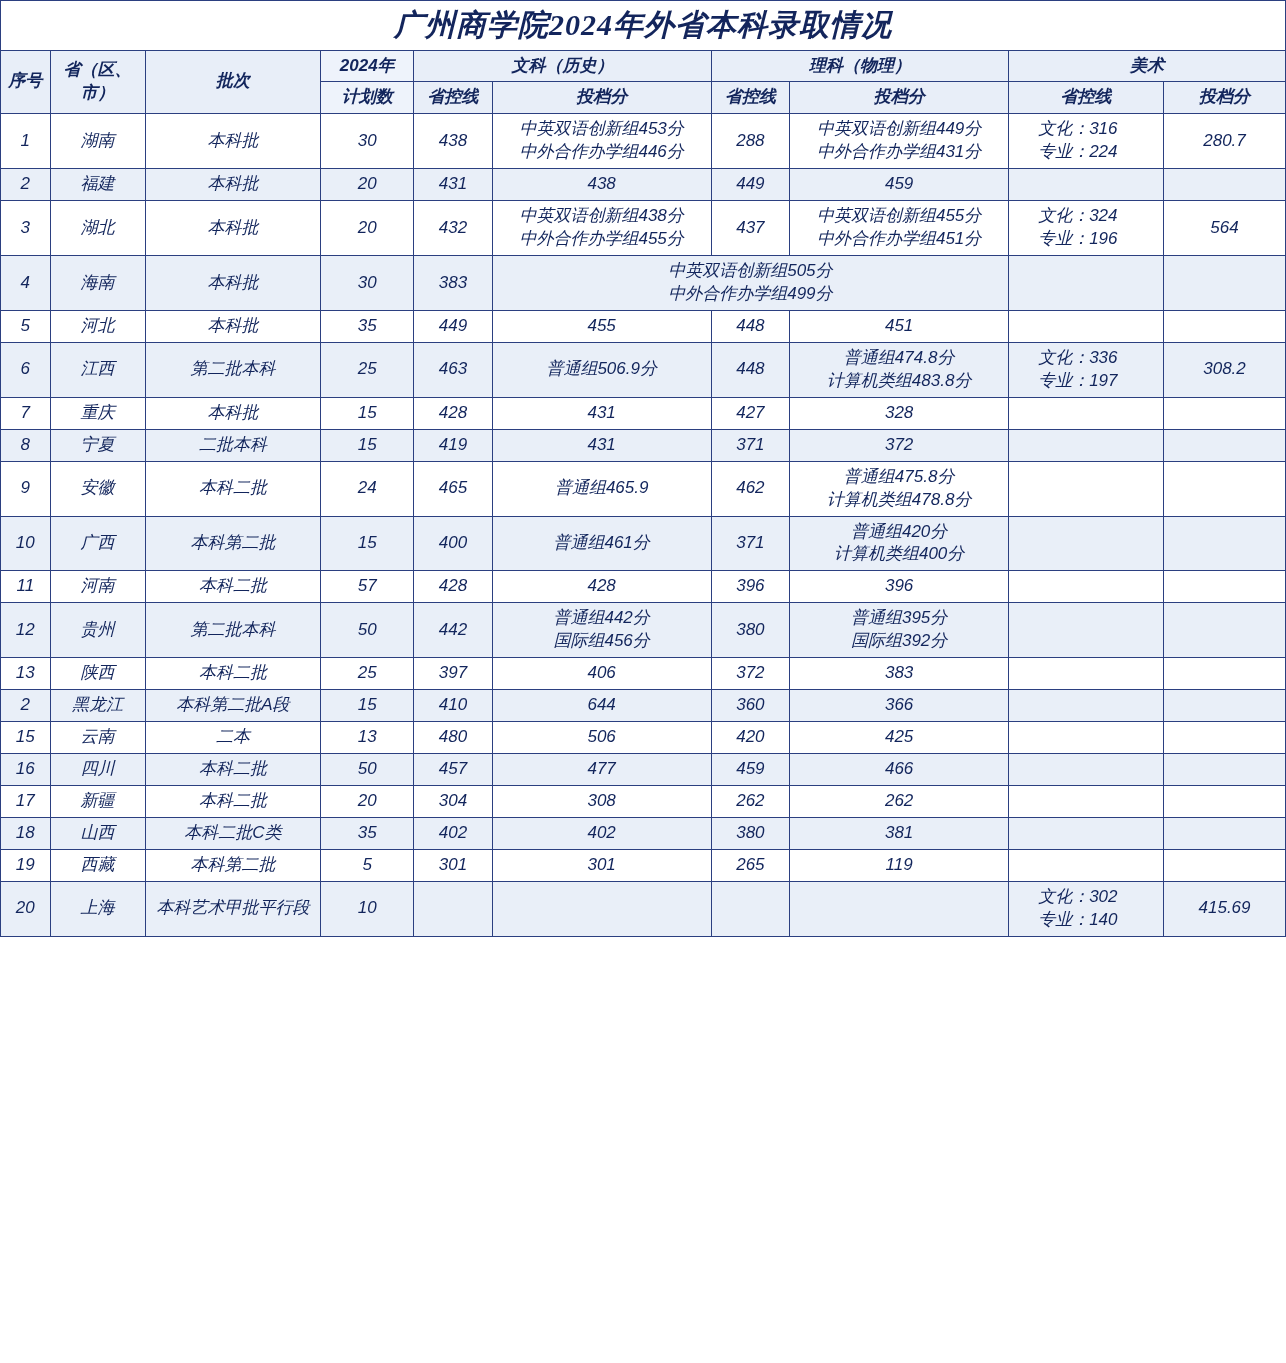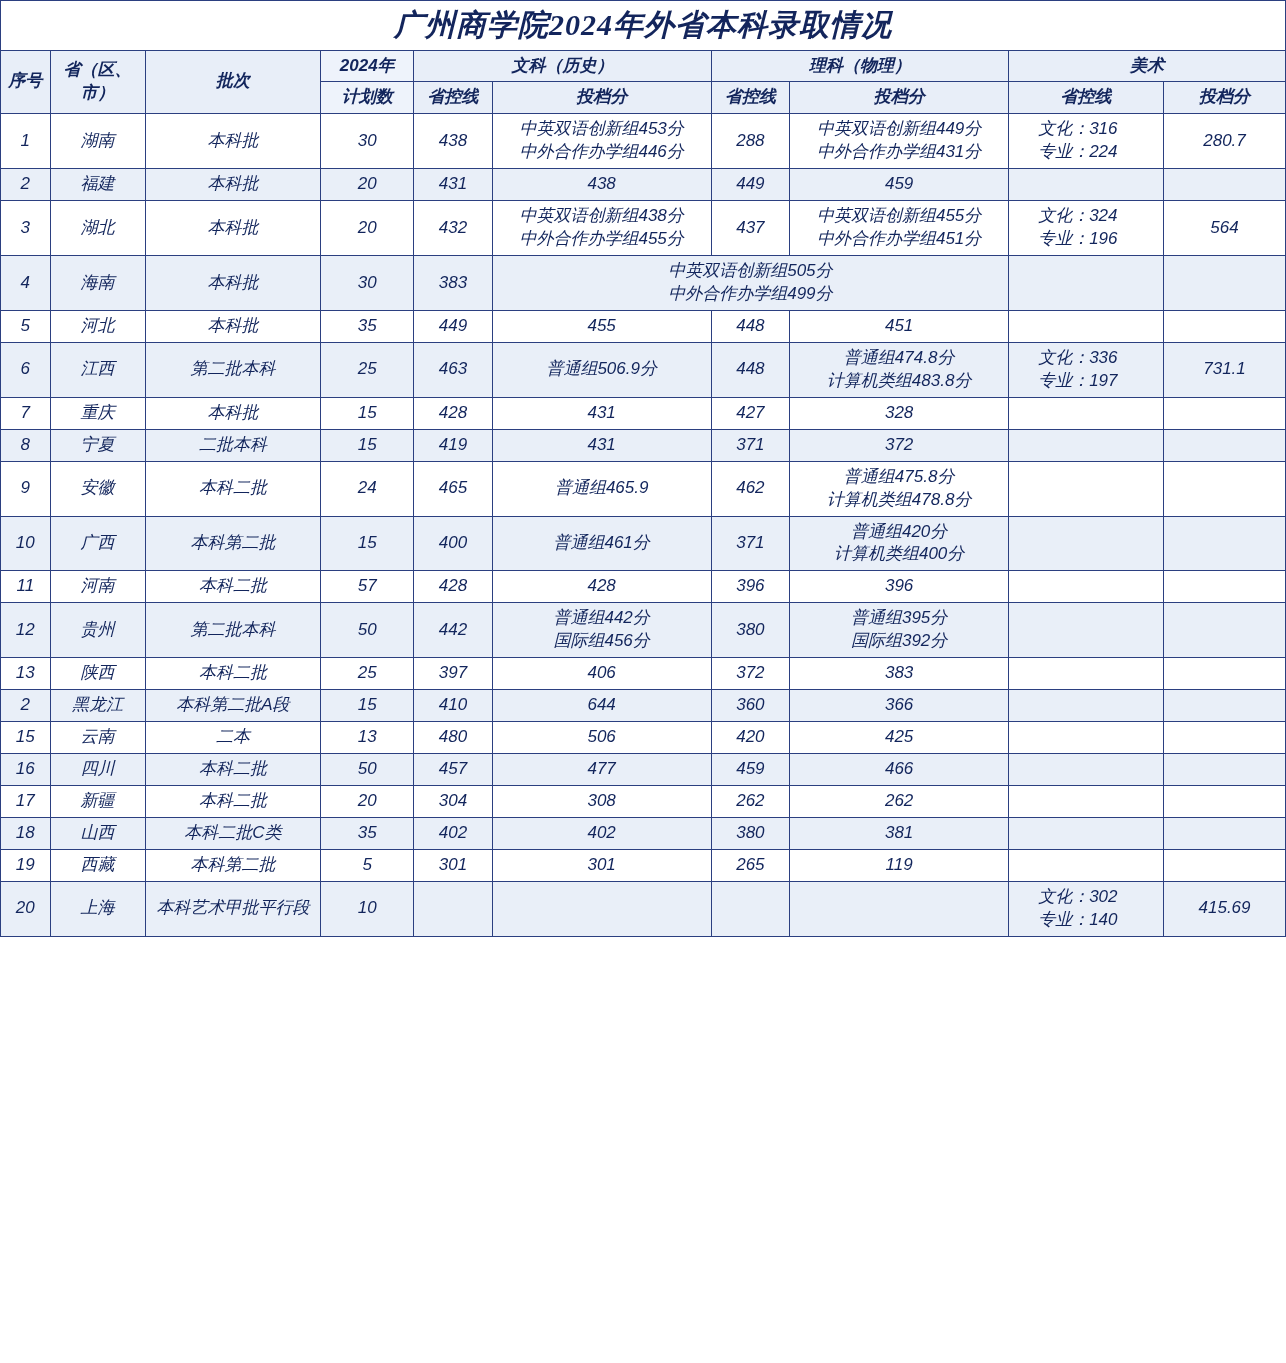--- a/index.html
+++ b/index.html
@@ -222,21 +222,21 @@
           </td>
           <td>448</td>
           <td class="two-line">
             <span>普通组474.8分</span>
             <span>计算机类组483.8分</span>
           </td>
           <td class="two-line">
             <span class="kv">文化：336</span>
             <span class="kv">专业：197</span>
           </td>
-          <td>731.1</td>
+          <td>308.2</td>
         </tr>
         <tr class="odd">
           <td>7</td>
           <td>重庆</td>
           <td>本科批</td>
           <td>15</td>
           <td>428</td>
           <td class="two-line">
             <span>431</span>
           </td>

